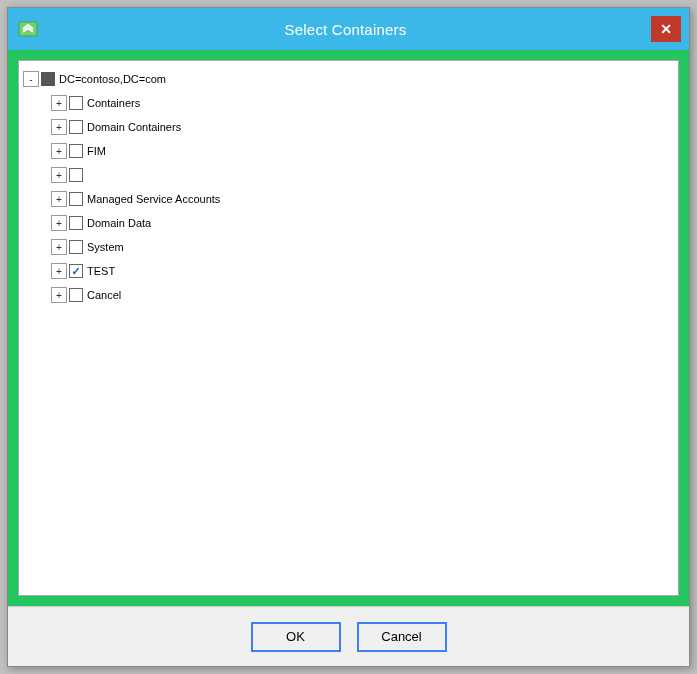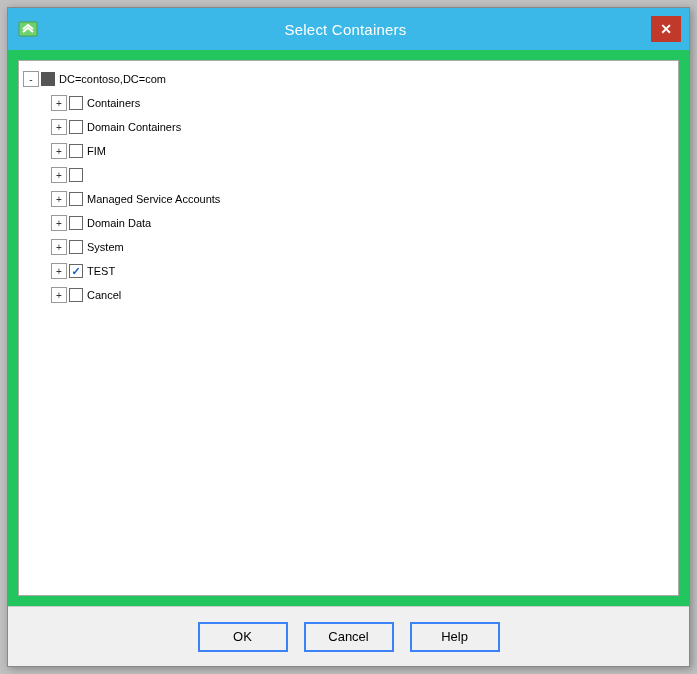--- a/index.html
+++ b/index.html
@@ -252,15 +252,14 @@
             <div class="checkbox"></div>
             <span class="item-label">Cancel</span>
           </div>
         </div>
     </div>
   </div>
 
   <div class="button-bar">
     <button class="btn">OK</button>
     <button class="btn">Cancel</button>
-    <button class="btn">Help</button>
   </div>
 </div>
 
 </body></html>

